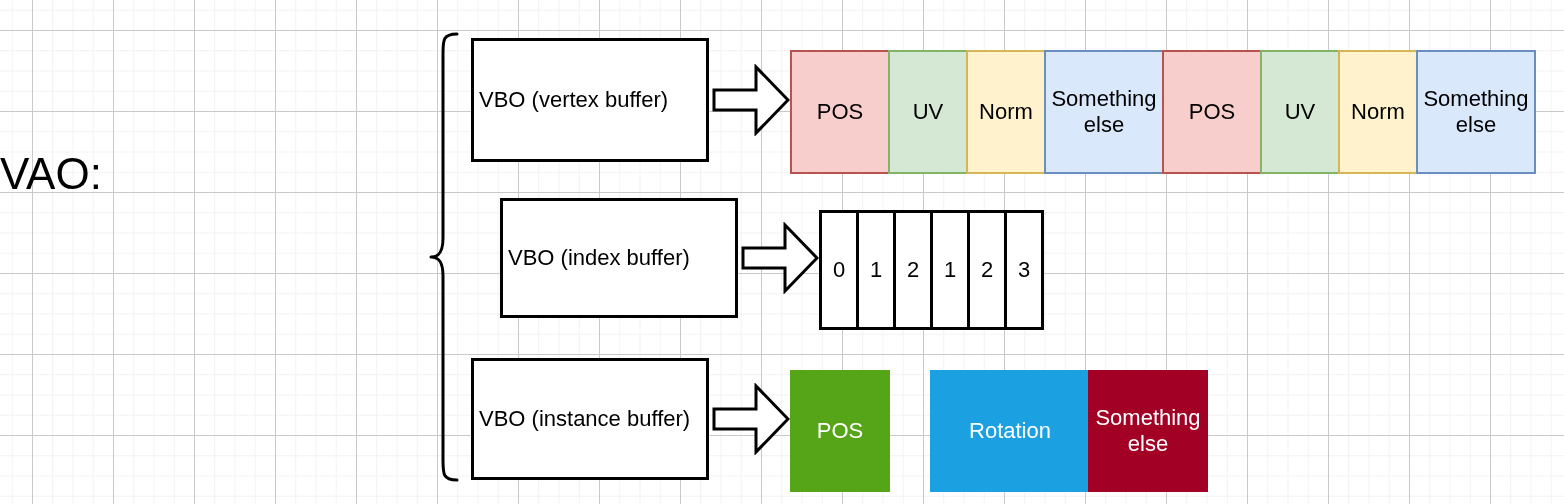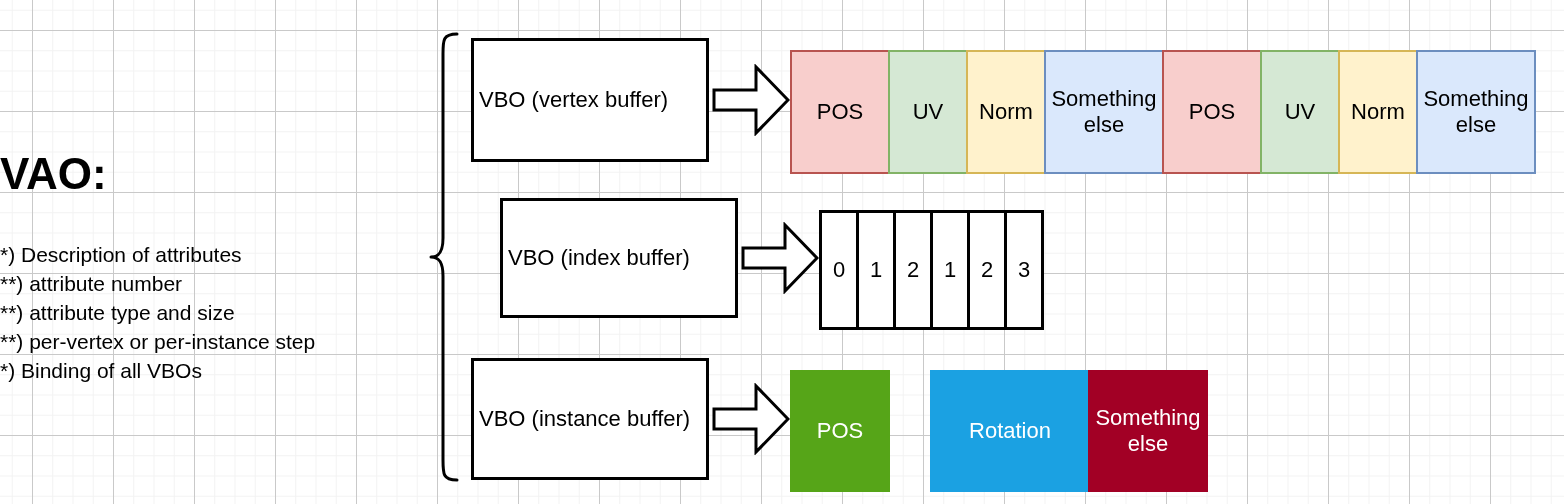--- a/index.html
+++ b/index.html
@@ -26,21 +26,21 @@
     background-position: 32px 30px, 32px 30px, 32px 30px, 32px 30px;
     font-family: "Liberation Sans", sans-serif;
   }
 
   
   #vao-title {
     position: absolute;
     left: 0px;
     top: 152px;
     font-size: 44px;
-    font-weight: bold;
+    font-weight: normal;
     color: #000000;
     letter-spacing: 0px;
     line-height: 1;
     white-space: nowrap;
   }
   #notes-list {
     position: absolute;
     left: 0px;
     top: 240px;
     width: 420px;
@@ -135,27 +135,20 @@
 
   .cell-solid { border-width: 2px; }
 </style>
 </head>
 <body>
 
 <div id="canvas">
 
   <div id="vao-title">VAO:</div>
 
-  <div id="notes-list">
-      <div class="note-line">*) Description of attributes</div>
-      <div class="note-line">**) attribute number</div>
-      <div class="note-line">**) attribute type and size</div>
-      <div class="note-line">**) per-vertex or per-instance step</div>
-      <div class="note-line">*) Binding of all VBOs</div>
-    </div>
 
   <svg id="brace" viewBox="0 0 30 450" preserveAspectRatio="none">
     <path d="M 28 2 C 14 2 14 8 14 22 L 14 206 C 14 220 10 225 2 225 C 10 225 14 230 14 244 L 14 428 C 14 442 14 448 28 448" fill="none" stroke="#000000" stroke-width="3" stroke-linecap="round" stroke-linejoin="round"></path>
   </svg>
 
   <div class="row" id="row-vertex">
     <div class="vbo-box">
       <span class="vbo-label">VBO (vertex buffer)</span>
     </div>
     <svg class="block-arrow arrow-vertex" viewBox="0 0 78 72">

